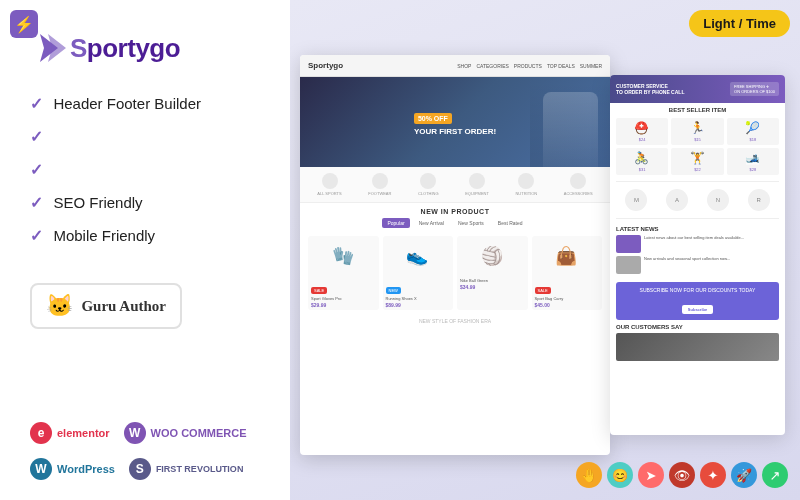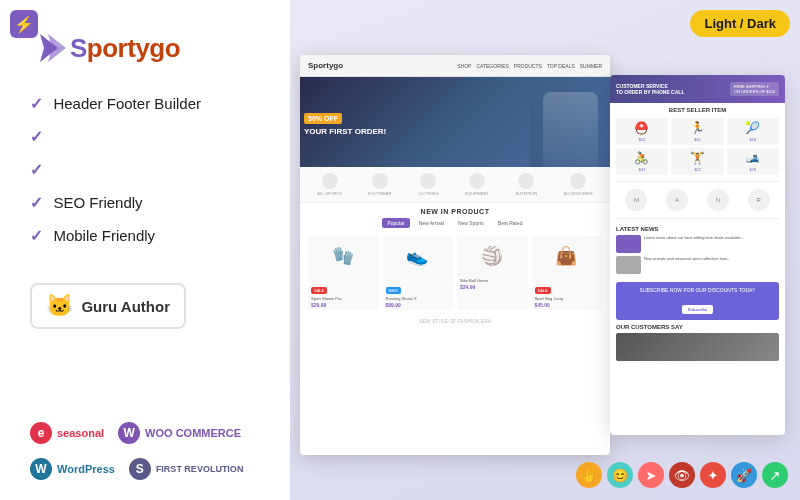--- a/index.html
+++ b/index.html
@@ -37,21 +37,21 @@
       margin-right: 4px;
     }
 
     .logo-text {
       font-size: 26px;
       font-weight: 800;
       color: #1a1a2e;
       letter-spacing: -0.5px;
     }
     .logo-text span {
-      color: #c2410c;
+      color: #4c1d95;
     }
 
     .features-list {
       list-style: none;
       margin-bottom: 24px;
     }
     .features-list li {
       display: flex;
       align-items: center;
       margin-bottom: 14px;
@@ -77,20 +77,21 @@
     }
     .guru-icon {
       font-size: 22px;
       margin-right: 8px;
       color: #555;
     }
     .guru-text {
       font-size: 15px;
       font-weight: 600;
       color: #333;
+      font-family: Liberation Serif, serif;
     }
 
     .tech-bar {
       display: flex;
       align-items: center;
       gap: 14px;
       flex-wrap: wrap;
       margin-top: auto;
     }
 
@@ -211,20 +212,21 @@
       color: #555;
     }
     .pm-hero {
       height: 90px;
       background: linear-gradient(135deg, #2a2a4a 0%, #3d5a80 50%, #4a6fa5 100%);
       position: relative;
       overflow: hidden;
       display: flex;
       align-items: center;
       padding: 4px;
+      justify-content: center;
     }
     .pm-hero-text {
       color: #fff;
       z-index: 2;
     }
     .pm-hero-off {
       background: #f5a623;
       color: #fff;
       font-size: 7px;
       font-weight: 900;
@@ -558,21 +560,21 @@
   </ul>
 
   <div class="guru-author">
     <span class="guru-icon">🐱</span>
     <span class="guru-text">Guru Author</span>
   </div>
 
   <div class="tech-bar">
     <div class="tech-badge elementor">
       <div class="tech-icon-circle el-circle">e</div>
-      <span>seasonal</span>
+      <span>elementor</span>
     </div>
     <div class="tech-badge woocommerce">
       <div class="tech-icon-circle woo-circle">W</div>
       <span>WOO COMMERCE</span>
     </div>
     <div class="tech-badge wordpress">
       <div class="tech-icon-circle wp-circle">W</div>
       <span>WordPress</span>
     </div>
     <div class="tech-badge slider">
@@ -580,21 +582,21 @@
       <span style="font-size:9px;">FIRST REVOLUTION</span>
     </div>
   </div>
 
 </div>
 
 <div class="preview-area">
   <div class="preview-area-bg"></div>
 
   <div class="light-dark-badge">
-    <span>Light / Dark</span>
+    <span>Light / Time</span>
   </div>
 
   <div class="preview-main">
 
     <div class="pm-nav">
       <span class="pm-nav-logo">Sportygo</span>
       <div class="pm-nav-items">
         <span class="pm-nav-item">SHOP</span>
         <span class="pm-nav-item">CATEGORIES</span>
         <span class="pm-nav-item">PRODUCTS</span>

